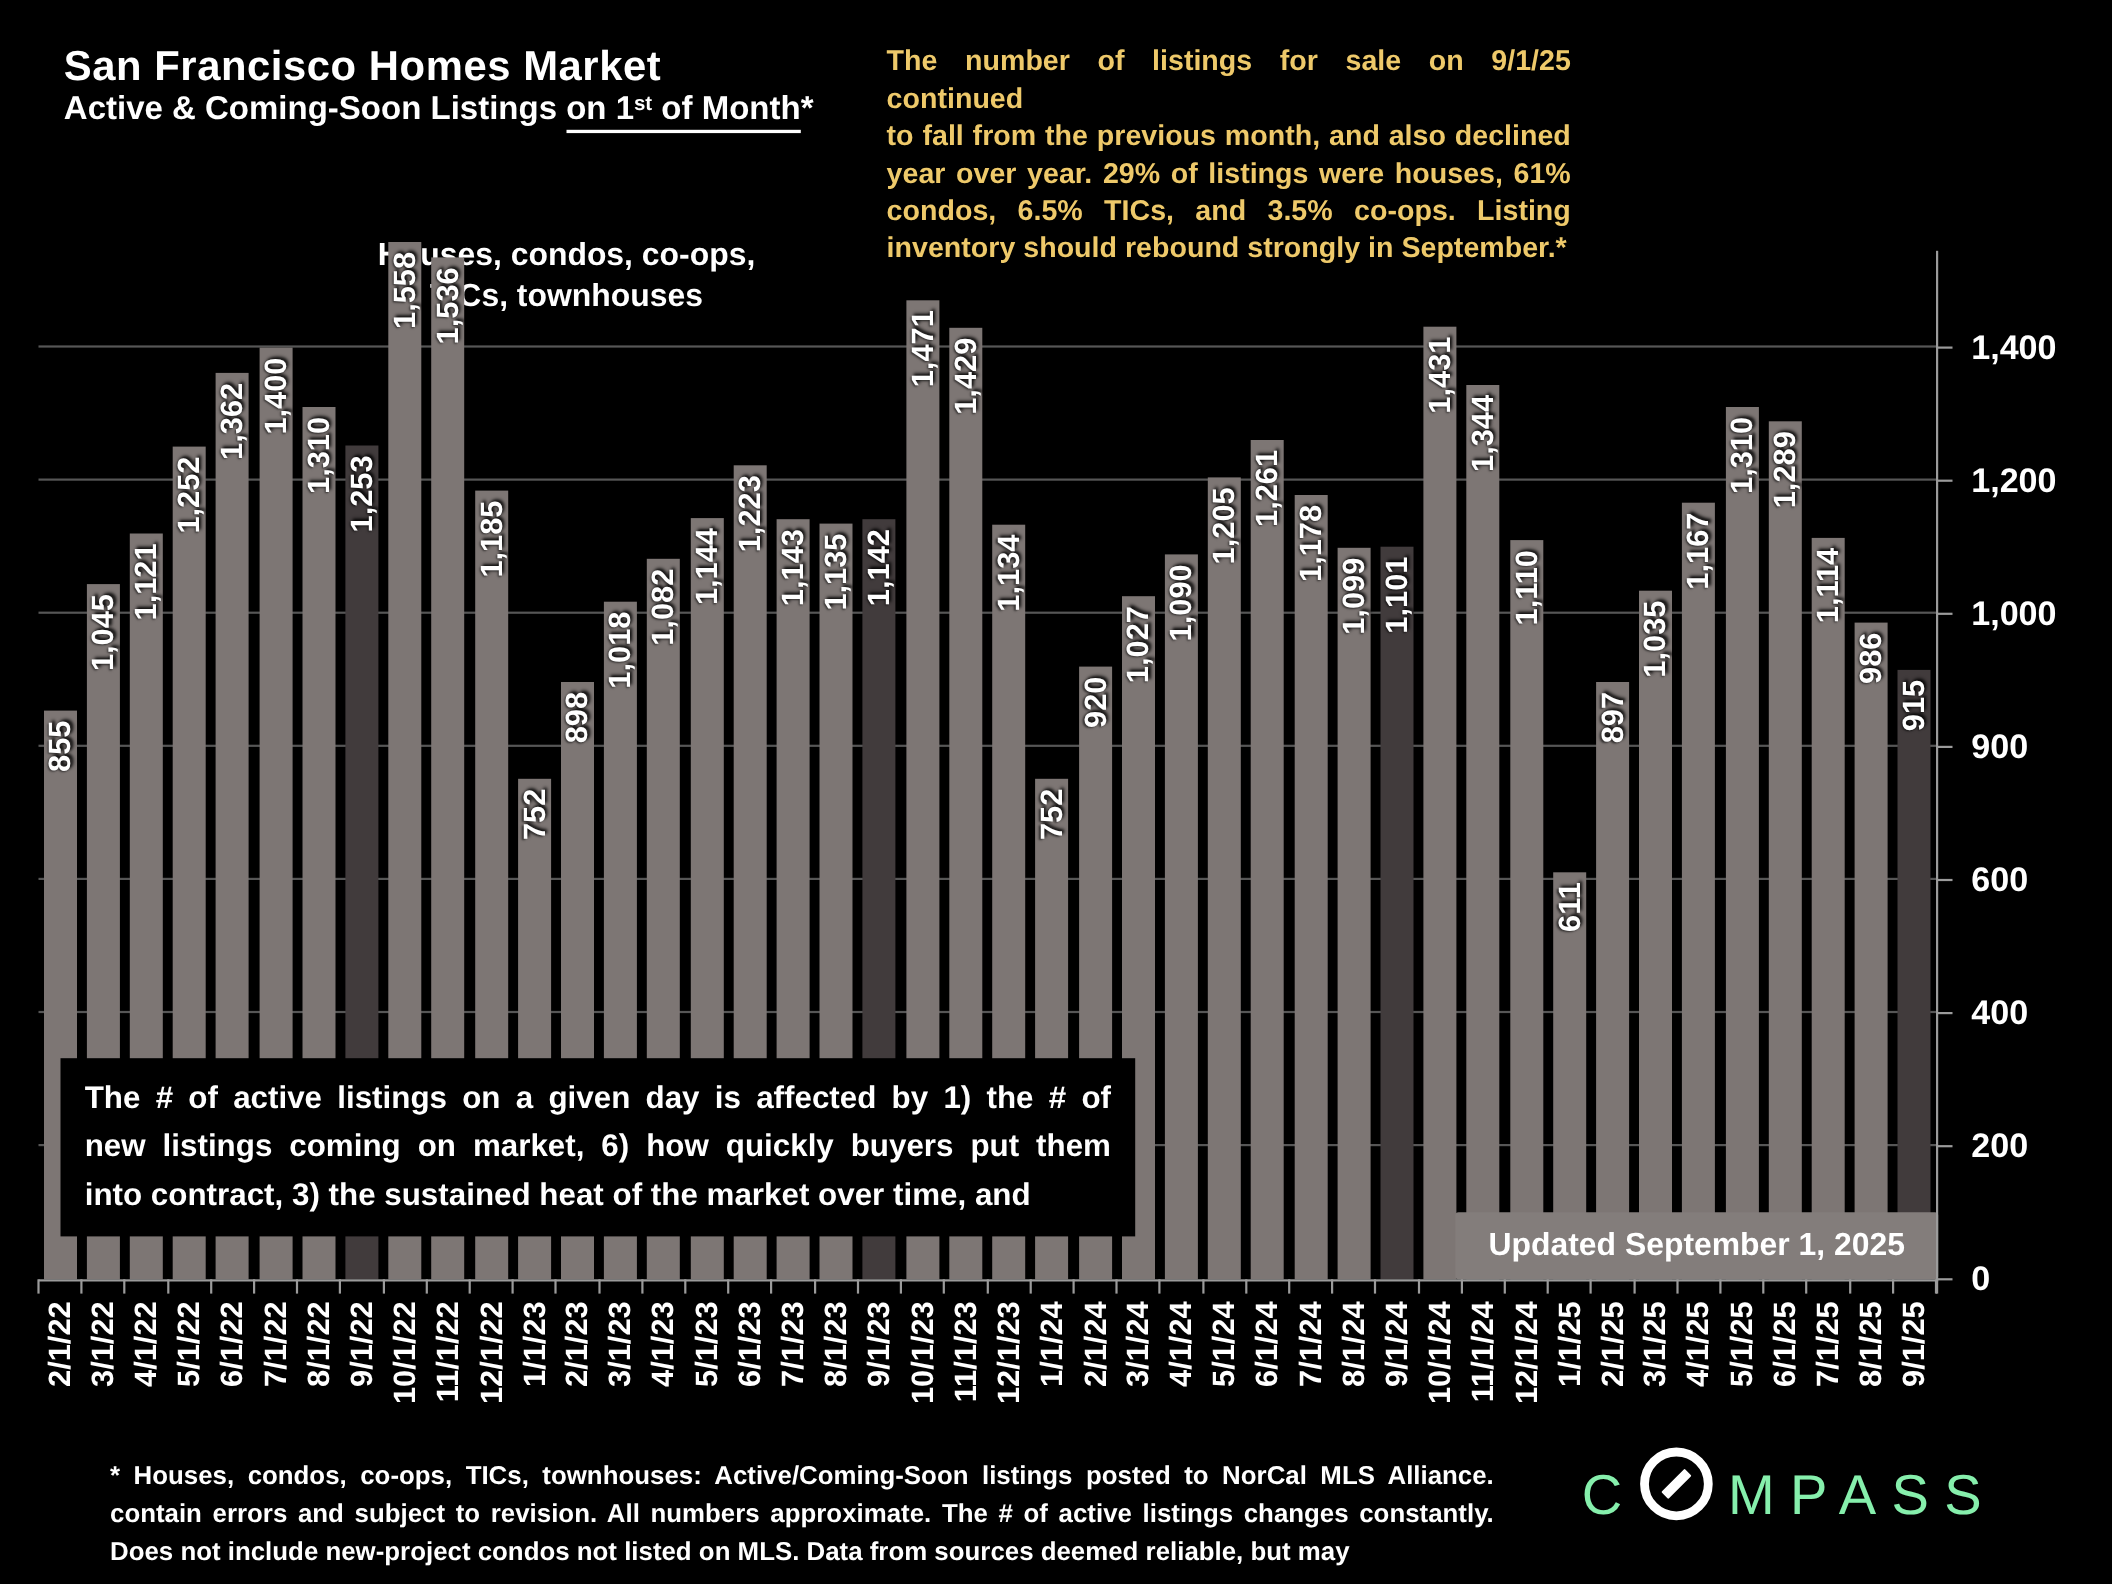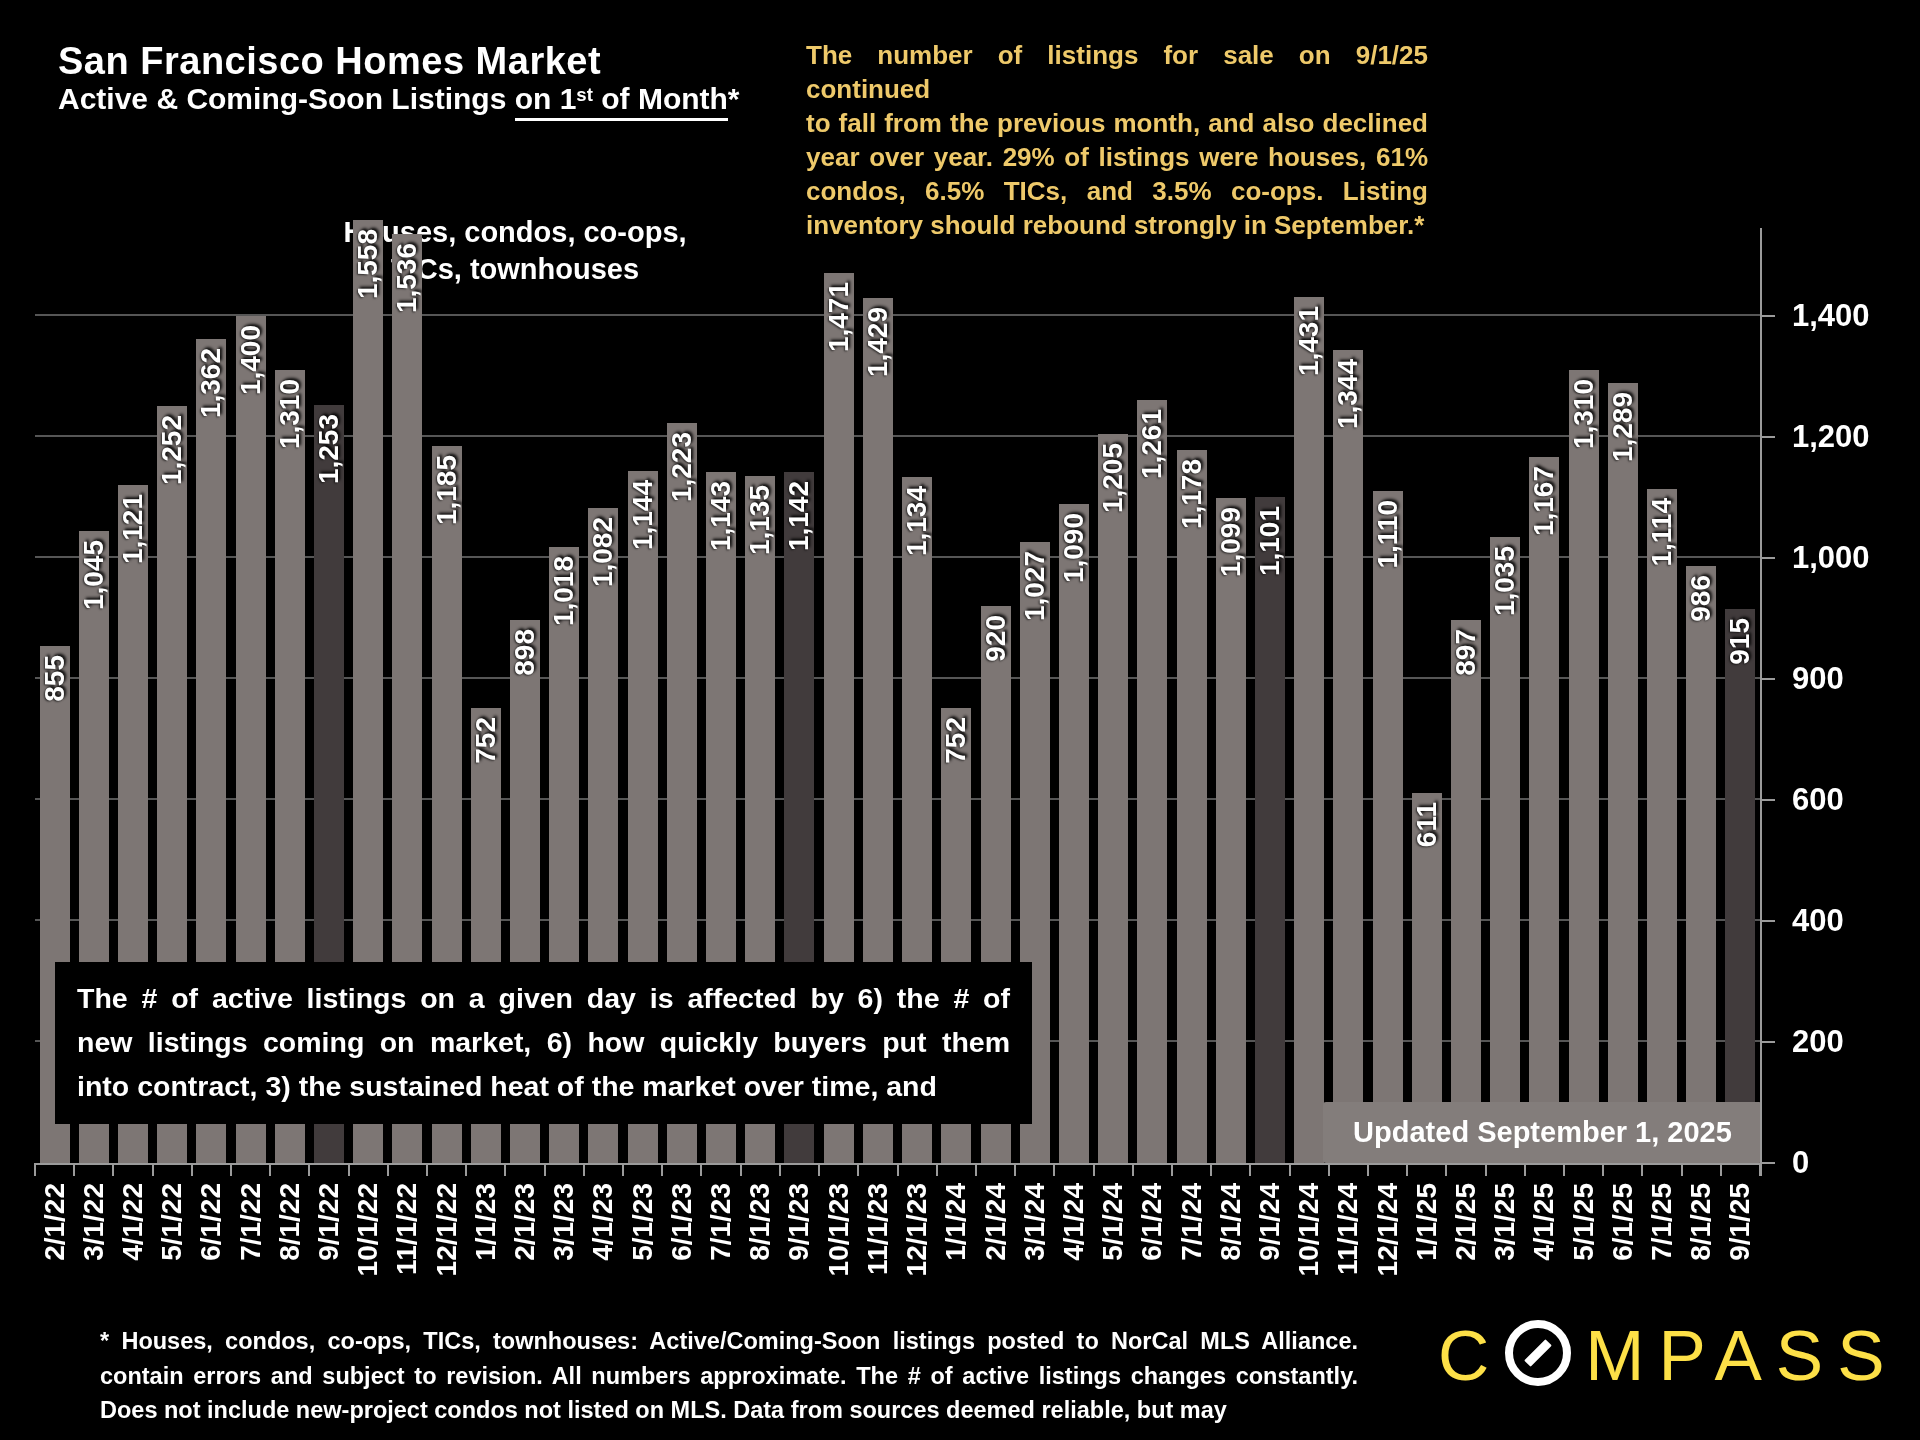--- a/index.html
+++ b/index.html
@@ -32,21 +32,21 @@
   .ylabel{position:absolute;left:calc(100% + 32px);color:#fff;font-size:31px;font-weight:bold;line-height:31px;z-index:2;}
   
   #info-box{left:55px;top:962px;width:977px;background:#000;z-index:5;padding:14px 22px 16px 22px;box-sizing:border-box;
     color:#fff;font-size:28.5px;font-weight:bold;line-height:44px;}
   
   #updated-badge{left:1323px;top:1102px;width:439px;height:61px;background:#837d7b;z-index:5;border-radius:3px;
     color:#fff;font-size:29px;font-weight:bold;text-align:center;line-height:61px;}
   
   #footnote{left:100px;top:1324px;width:1258px;color:#fff;font-size:23.5px;font-weight:bold;line-height:34.5px;}
   
-  #logo{left:1438px;top:1316px;color:#fde047;font-size:71px;font-weight:500;letter-spacing:14px;line-height:80px;white-space:nowrap;text-align:right;}
+  #logo{left:1438px;top:1316px;color:#86efac;font-size:51px;font-weight:500;letter-spacing:14px;line-height:80px;white-space:nowrap;text-align:right;}
   .logo-o{position:relative;display:inline-block;width:50px;height:50px;border:8.5px solid #fff;border-radius:50%;
     vertical-align:-6px;margin-right:14px;margin-left:2px;}
   .logo-o::after{content:'';position:absolute;left:50%;top:50%;width:30px;height:9px;background:#fff;
     transform:translate(-50%,-50%) rotate(-45deg);border-radius:1px;}
 </style>
 </head>
 <body>
 
 <div class="abs" id="page-title">San Francisco Homes Market</div>
 <div class="abs" id="page-subtitle"><span>Active &amp; Coming-Soon Listings </span><span class="ul"><span>on 1</span><sup>st</sup><span> of Month</span></span><span>*</span></div>
@@ -307,21 +307,21 @@
     <div class="ylabel" style="bottom: 469px;">900</div>
     <div class="ytick" style="bottom: 604px; background: rgb(155, 155, 155);"></div>
     <div class="ylabel" style="bottom: 590px;">1,000</div>
     <div class="ytick" style="bottom: 725px; background: rgb(155, 155, 155);"></div>
     <div class="ylabel" style="bottom: 711px;">1,200</div>
     <div class="ytick" style="bottom: 846px; background: rgb(155, 155, 155);"></div>
     <div class="ylabel" style="bottom: 832px;">1,400</div>
   </div>
 
 <div class="abs justified-block" id="info-box">
-    <div>The # of active listings on a given day is affected by 6) the # of</div>
+    <div>The # of active listings on a given day is affected by 1) the # of</div>
     <div>new listings coming on market, 6) how quickly buyers put them</div>
     <div>into contract, 3) the sustained heat of the market over time, and</div>
   </div>
 
 <div class="abs" id="updated-badge">Updated September 1, 2025</div>
 
 <div class="abs justified-block" id="footnote">
     <div>* Houses, condos, co-ops, TICs, townhouses: Active/Coming-Soon listings posted to NorCal MLS Alliance.</div>
     <div>contain errors and subject to revision. All numbers approximate. The # of active listings changes constantly.</div>
     <div>Does not include new-project condos not listed on MLS. Data from sources deemed reliable, but may</div>

